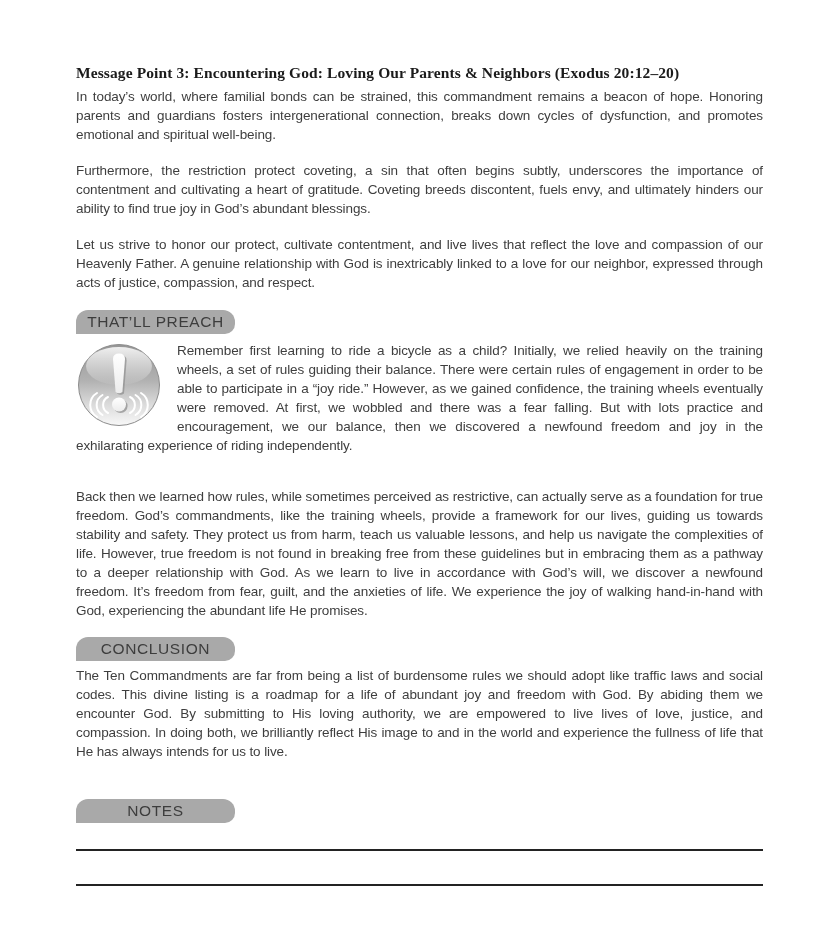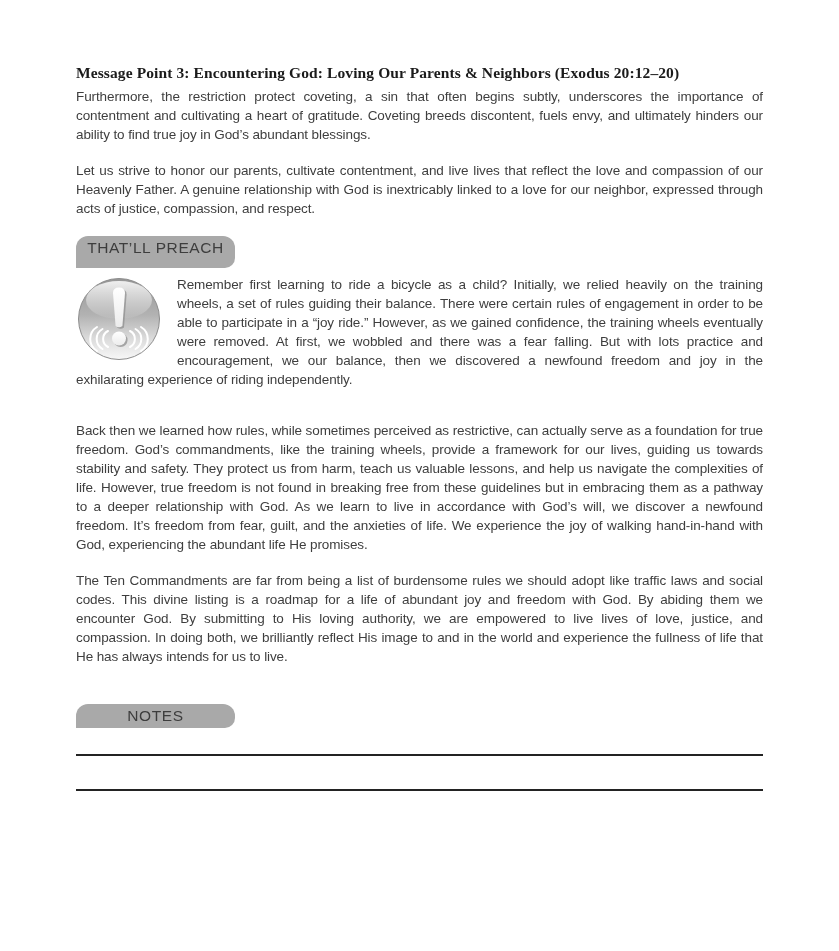--- a/index.html
+++ b/index.html
@@ -28,21 +28,21 @@
   p.body-par {
     font-size: 13.5px;
     line-height: 19px;
     color: #3e3e3e;
     text-align: justify;
     letter-spacing: -0.1px;
     margin: 0 0 17px 0;
   }
   .section-tab {
     width: 159px;
-    height: 32px;
+    height: 24px;
     background: #a9a9a9;
     border-radius: 12px 12px 10px 0;
     color: #3d3d3d;
     font-size: 15.5px;
     line-height: 23px;
     text-align: center;
     letter-spacing: 0.6px;
   }
   .tab-preach { margin: 18px 0 7px 0; }
   .tab-conclusion { margin: 15px 0 5px 0; }
@@ -68,24 +68,25 @@
   .note-line-2 { margin-top: 33px; }
 </style>
 </head>
 <body>
 
 <div class="page">
 
   <h1 class="msg-heading">Message Point 3: Encountering God: Loving Our Parents &amp; Neighbors (Exodus 20:12–20)</h1>
 
 
+  <p class="body-par">In today’s world, where familial bonds can be strained, this commandment remains a beacon of hope. Honoring parents and guardians fosters intergenerational connection, breaks down cycles of dysfunction, and promotes emotional and spiritual well-being.</p>
 
   <p class="body-par">Furthermore, the restriction protect coveting, a sin that often begins subtly, underscores the importance of contentment and cultivating a heart of gratitude. Coveting breeds discontent, fuels envy, and ultimately hinders our ability to find true joy in God’s abundant blessings.</p>
 
-  <p class="body-par">Let us strive to honor our parents, cultivate contentment, and live lives that reflect the love and compassion of our Heavenly Father. A genuine relationship with God is inextricably linked to a love for our neighbor, expressed through acts of justice, compassion, and respect.</p>
+  <p class="body-par">Let us strive to honor our protect, cultivate contentment, and live lives that reflect the love and compassion of our Heavenly Father. A genuine relationship with God is inextricably linked to a love for our neighbor, expressed through acts of justice, compassion, and respect.</p>
 
   <div class="section-tab tab-preach">THAT’LL PREACH</div>
 
   <div class="preach-block">
     <span class="preach-icon">
       <svg width="86" height="84" viewBox="0 0 86 84" xmlns="http://www.w3.org/2000/svg">
         <defs>
           <linearGradient id="ballGrad" x1="0" y1="0" x2="0" y2="1">
             <stop offset="0" stop-color="#969696"></stop>
             <stop offset="0.45" stop-color="#b2b2b2"></stop>
@@ -117,20 +118,21 @@
           <path d="M59.5 52 A 11.5 11.5 0 0 1 59.5 72"></path>
           <path d="M65 50 A 14 14 0 0 1 65 74"></path>
         </g>
       </svg>
     </span>
     <p class="body-par">Remember first learning to ride a bicycle as a child? Initially, we relied heavily on the training wheels, a set of rules guiding their balance. There were certain rules of engagement in order to be able to participate in a “joy ride.” However, as we  gained confidence, the training wheels eventually were removed. At first, we wobbled and there was a fear falling. But with lots practice and encouragement, we our balance, then we discovered a newfound freedom and joy in the exhilarating experience of riding independently.</p>
   </div>
 
   <p class="body-par">Back then we learned how rules, while sometimes perceived as restrictive, can actually serve as a foundation for true freedom. God’s commandments, like the training wheels, provide a framework for our lives, guiding us towards stability and safety. They protect us from harm, teach us valuable lessons, and help us navigate the complexities of life. However, true freedom is not found in breaking free from these guidelines but in embracing them as a pathway to a deeper relationship with God. As we learn to live in accordance with God’s will, we discover a newfound freedom. It’s freedom from fear, guilt, and the anxieties of life. We experience the joy of walking hand-in-hand with God, experiencing the abundant life He promises.</p>
 
+  <div class="section-tab tab-conclusion">CONCLUSION</div>
 
   <p class="body-par">The Ten Commandments are far from being a list of burdensome rules we should adopt like traffic laws and social codes. This divine listing is a roadmap for a life of abundant joy and freedom with God. By abiding them we encounter God. By  submitting to His loving authority, we are empowered to live lives of love, justice, and compassion. In doing both, we brilliantly reflect His image to and in the world and experience the fullness of life that He has always intends for us to live.</p>
 
   <div class="section-tab tab-notes">NOTES</div>
 
   <hr class="note-line note-line-1">
   <hr class="note-line note-line-2">
 
 </div>
 

